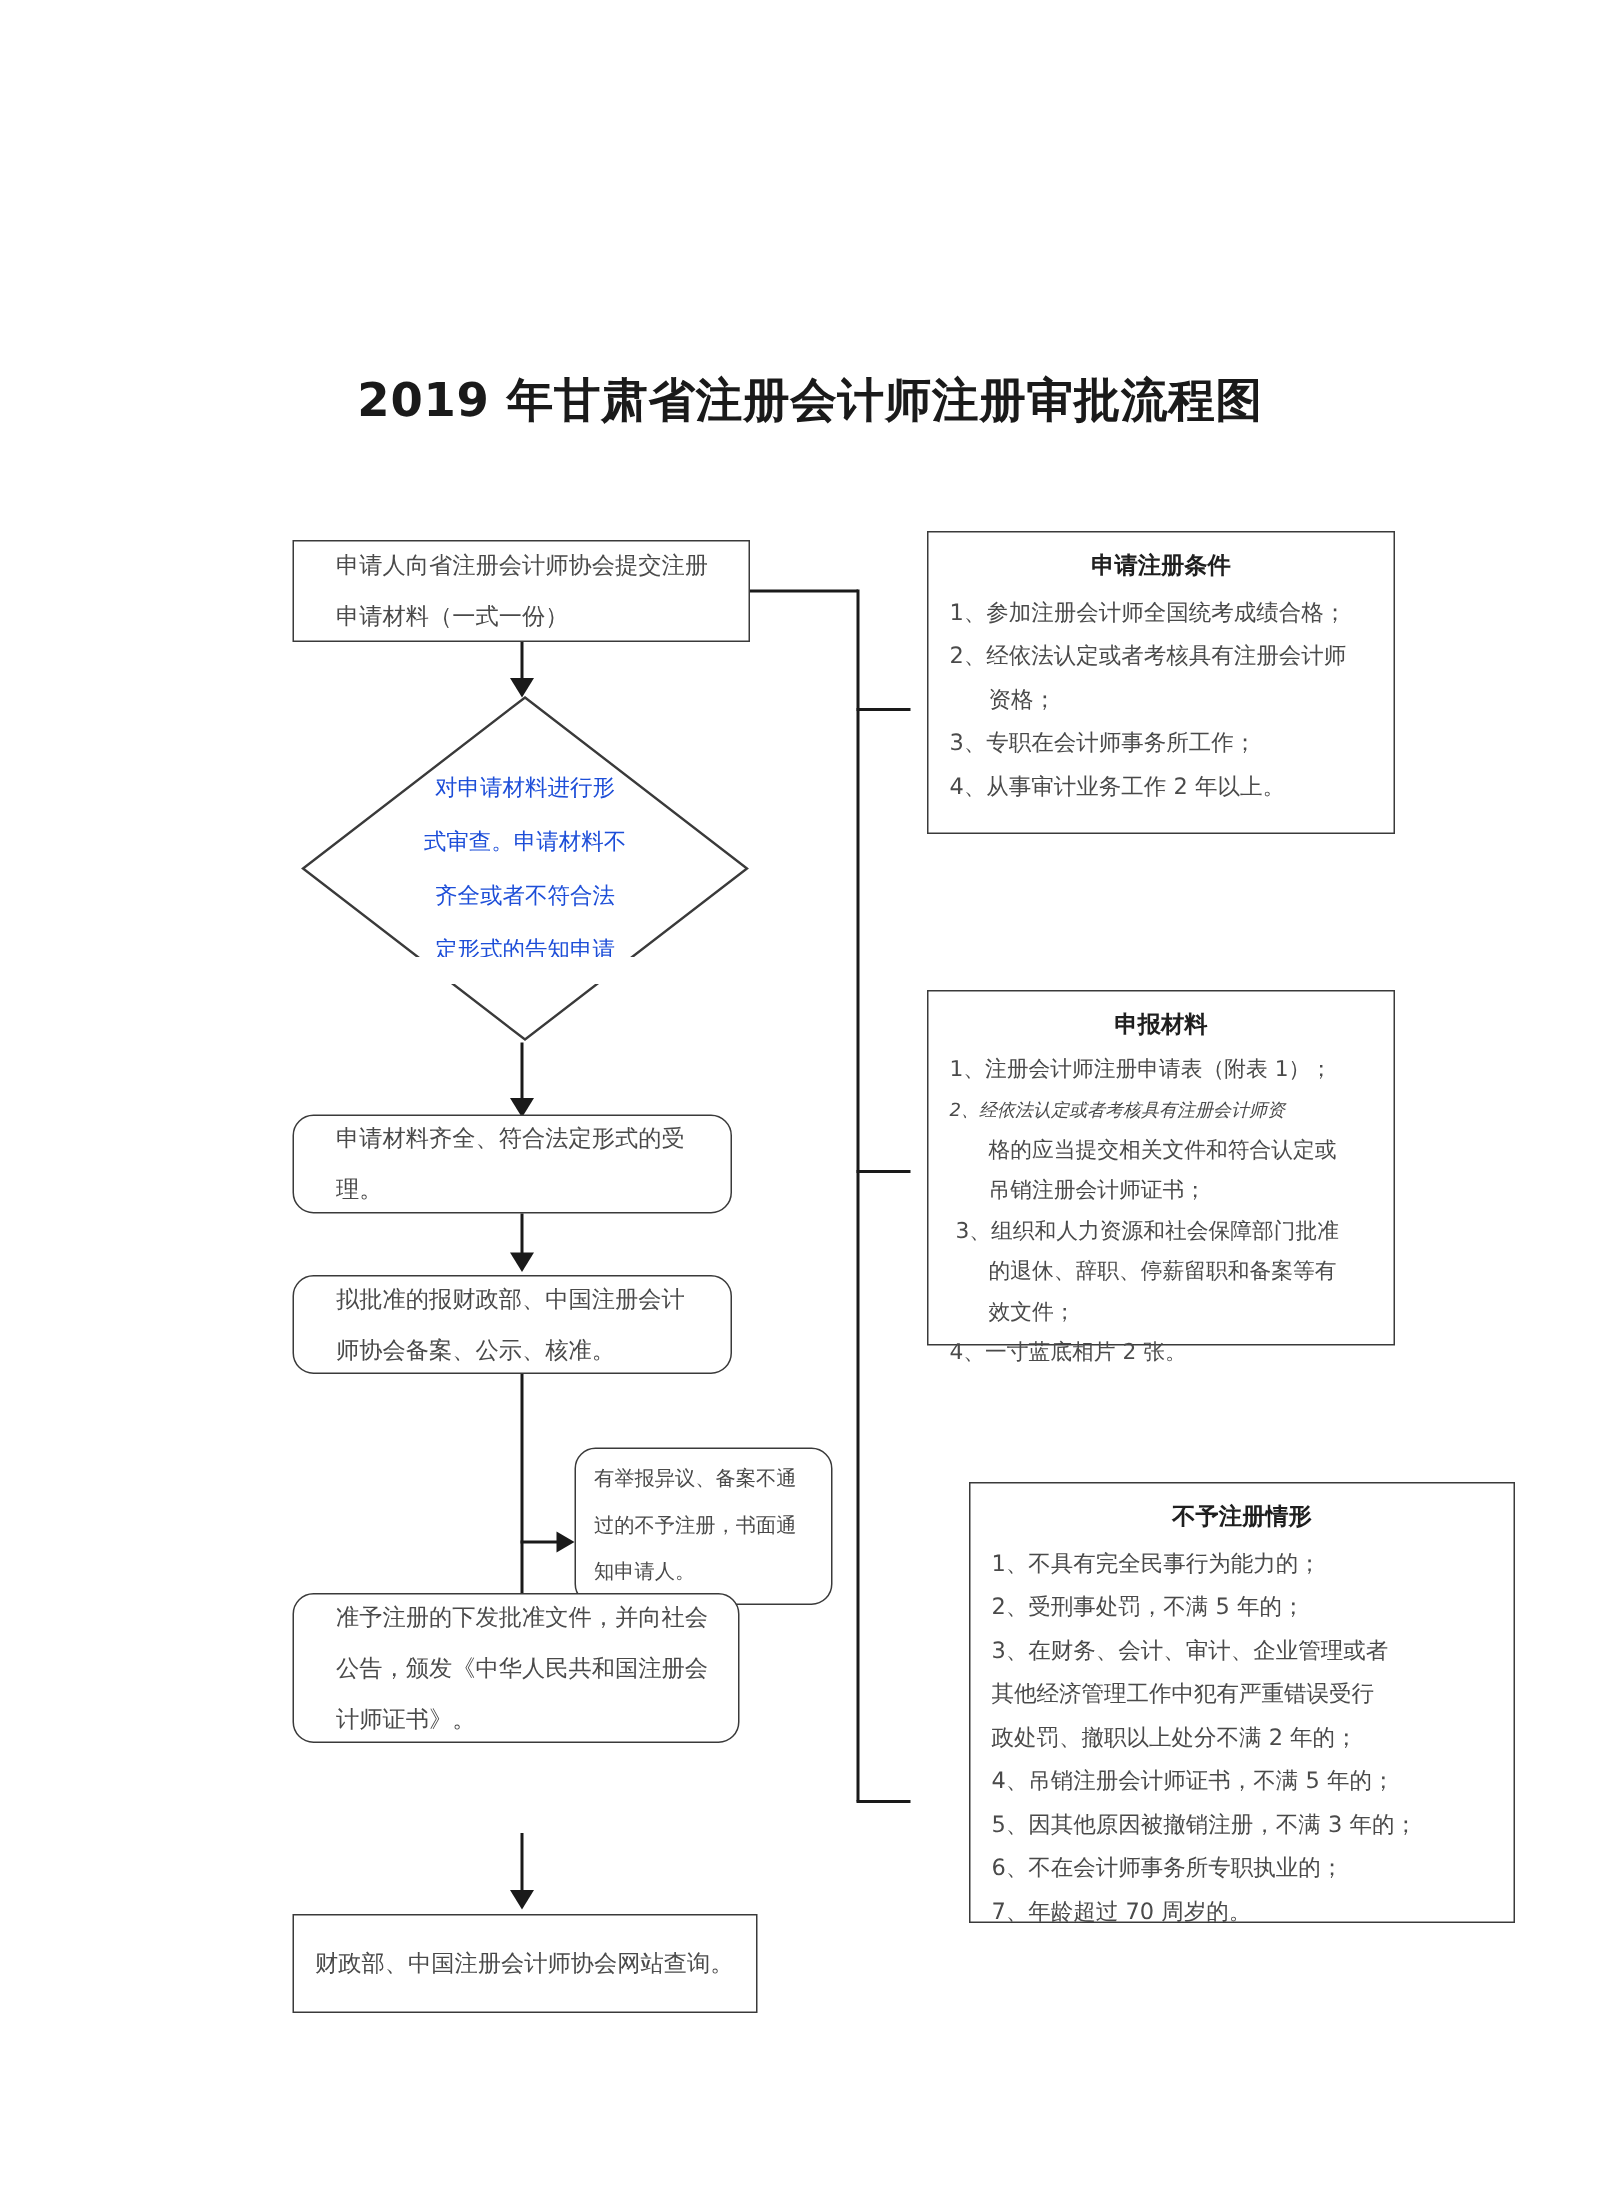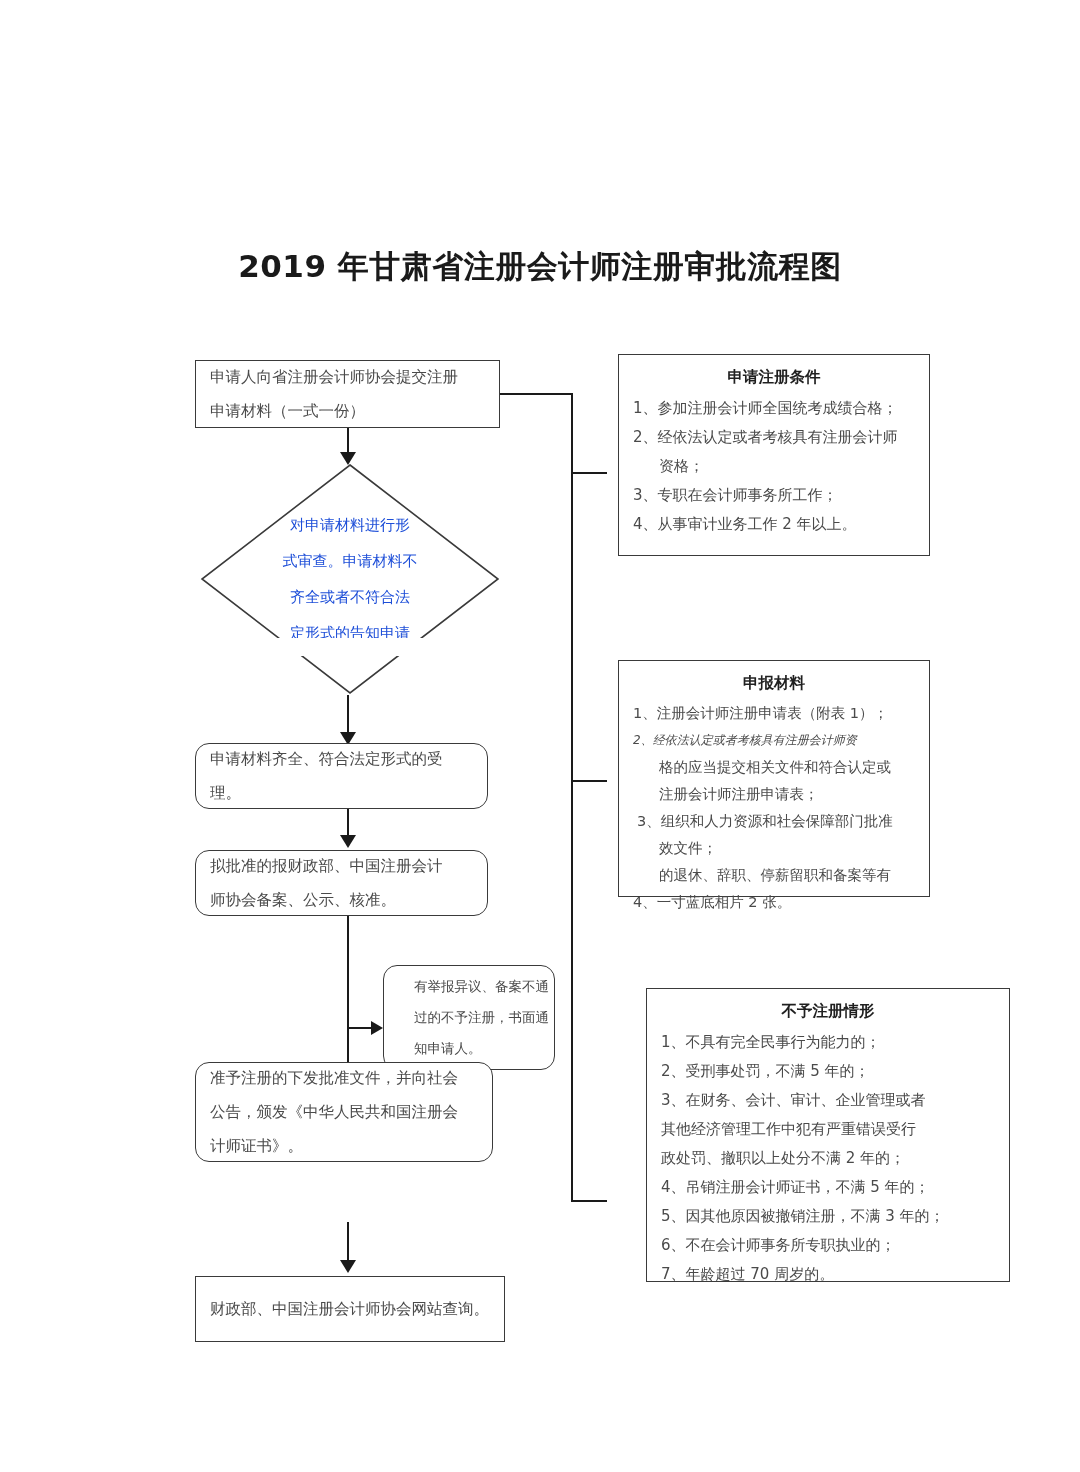--- a/index.html
+++ b/index.html
@@ -43,21 +43,21 @@
     flex-direction: column;
     justify-content: center;
     color: #4a4a4a;
   }
   .node.rounded { border-radius: 14px; }
   .node .line {
     font-size: 15.5px;
     line-height: 34px;
     white-space: nowrap;
   }
-  .node.pad { padding-left: 14px; padding-right: 10px; }
+  .node.pad { padding-left: 28px; padding-right: 10px; }
 
   
   .diamond-wrap {
     position: absolute;
   }
   .diamond-wrap svg { display: block; }
   .diamond-text {
     position: absolute;
     left: 0; top: 0;
     width: 100%; height: 100%;
@@ -167,21 +167,21 @@
     <div class="line">拟批准的报财政部、中国注册会计</div>
     <div class="line">师协会备案、公示、核准。</div>
   </div>
 
   <div class="vline" style="left:347px; top:916px; height:198px;"></div>
   <div class="arrow-down" style="left:340px; top:1107px;"></div>
 
   <div class="hline" style="left:347px; top:1027px; width:30px;"></div>
   <div class="arrow-right" style="left:371px; top:1021px;"></div>
 
-  <div class="node rounded pad" style="left:383px; top:965px; width:172px; height:105px; padding-left:30px;">
+  <div class="node rounded pad" style="left:383px; top:965px; width:172px; height:105px; padding-left:12px;">
     <div class="line" style="font-size:13.5px; line-height:31px;">有举报异议、备案不通</div>
     <div class="line" style="font-size:13.5px; line-height:31px;">过的不予注册，书面通</div>
     <div class="line" style="font-size:13.5px; line-height:31px;">知申请人。</div>
   </div>
 
   <div class="node rounded pad" style="left:195px; top:1062px; width:298px; height:100px;">
     <div class="line">准予注册的下发批准文件，并向社会</div>
     <div class="line">公告，颁发《中华人民共和国注册会</div>
     <div class="line">计师证书》。</div>
   </div>
@@ -210,24 +210,24 @@
     <div class="item indent">资格；</div>
     <div class="item">3、专职在会计师事务所工作；</div>
     <div class="item">4、从事审计业务工作 2 年以上。</div>
   </div>
 
   <div class="panel tight" style="left:606px; top:660px; width:312px; height:237px;">
     <div class="panel-title">申报材料</div>
     <div class="item" style="font-size:14.5px;">1、注册会计师注册申请表（附表 1）；</div>
     <div class="item" style="font-size:12px;font-style:italic;">2、经依法认定或者考核具有注册会计师资</div>
     <div class="item indent" style="font-size:14.5px;">格的应当提交相关文件和符合认定或</div>
-    <div class="item indent" style="font-size:14.5px;">注册会计师注册申请表；</div>
+    <div class="item indent" style="font-size:14.5px;">吊销注册会计师证书；</div>
     <div class="item" style="font-size:14.5px; padding-left:4px;">3、组织和人力资源和社会保障部门批准</div>
+    <div class="item indent" style="font-size:14.5px;">的退休、辞职、停薪留职和备案等有</div>
     <div class="item indent" style="font-size:14.5px;">效文件；</div>
-    <div class="item indent" style="font-size:14.5px;">的退休、辞职、停薪留职和备案等有</div>
     <div class="item" style="font-size:14.5px;">4、一寸蓝底相片 2 张。</div>
   </div>
 
   <div class="panel" style="left:634px; top:988px; width:364px; height:294px;">
     <div class="panel-title">不予注册情形</div>
     <div class="item">1、不具有完全民事行为能力的；</div>
     <div class="item">2、受刑事处罚，不满 5 年的；</div>
     <div class="item">3、在财务、会计、审计、企业管理或者</div>
     <div class="item" style="padding-left:0;">其他经济管理工作中犯有严重错误受行</div>
     <div class="item" style="padding-left:0;">政处罚、撤职以上处分不满 2 年的；</div>

